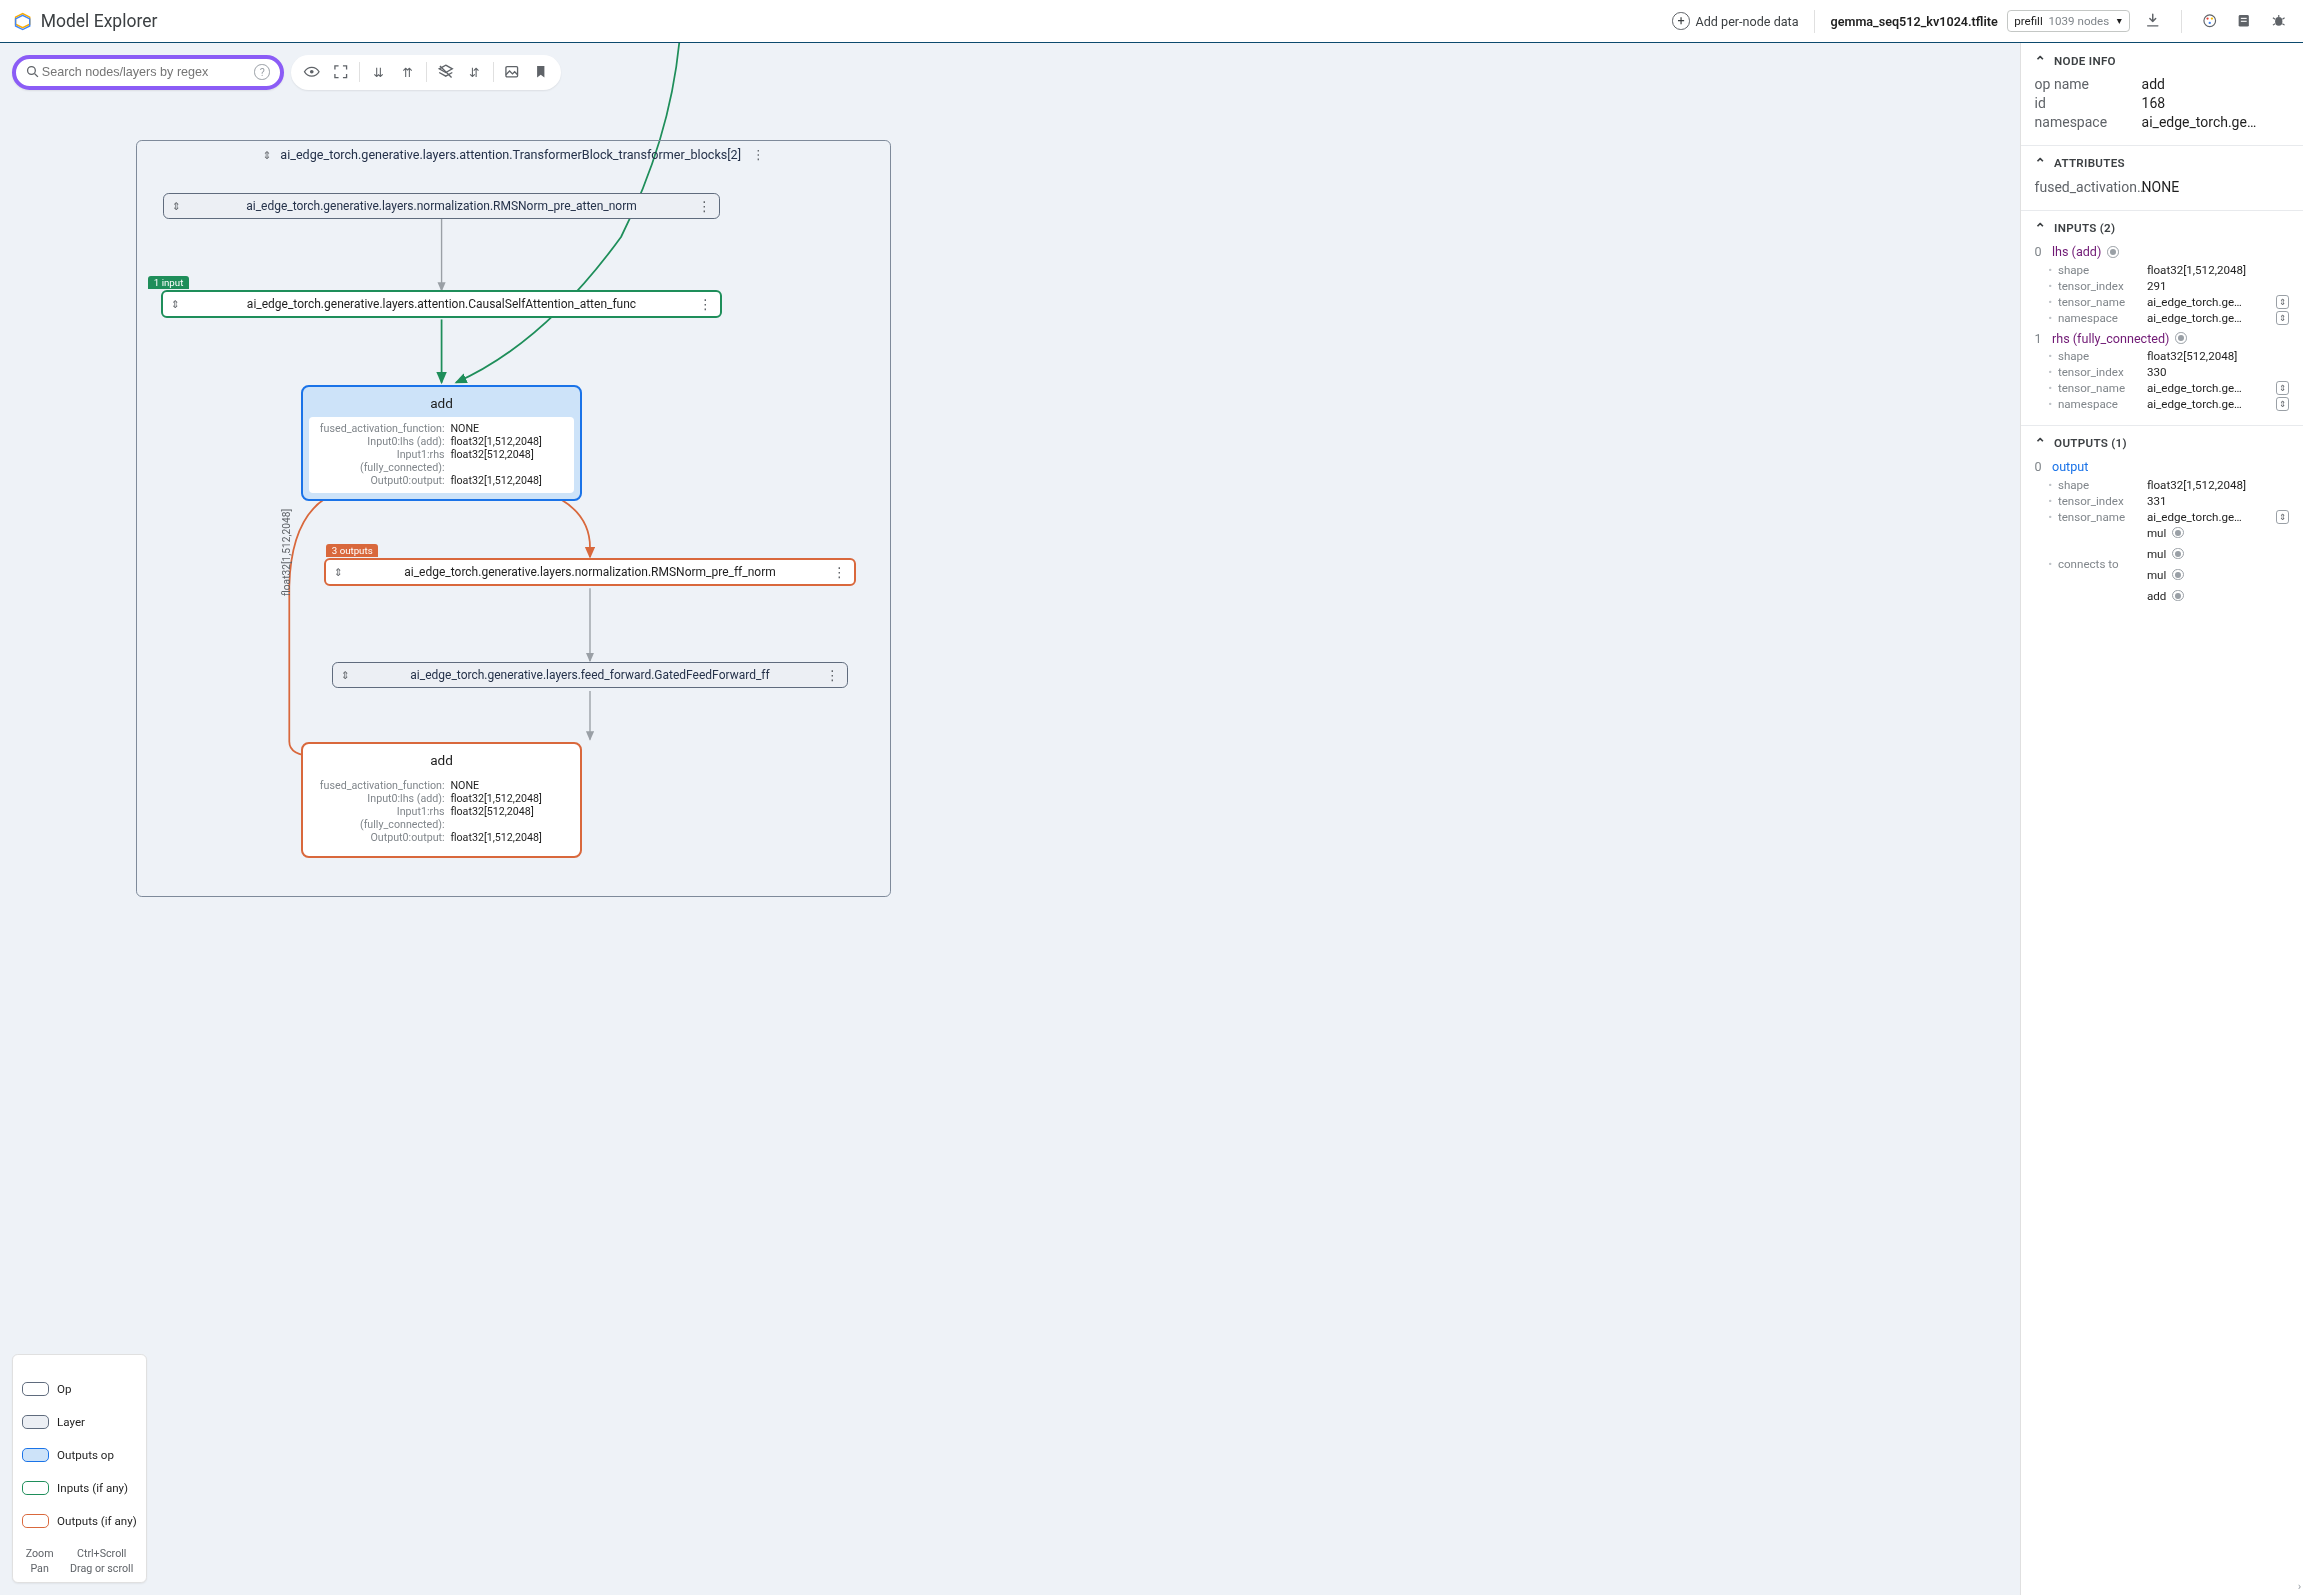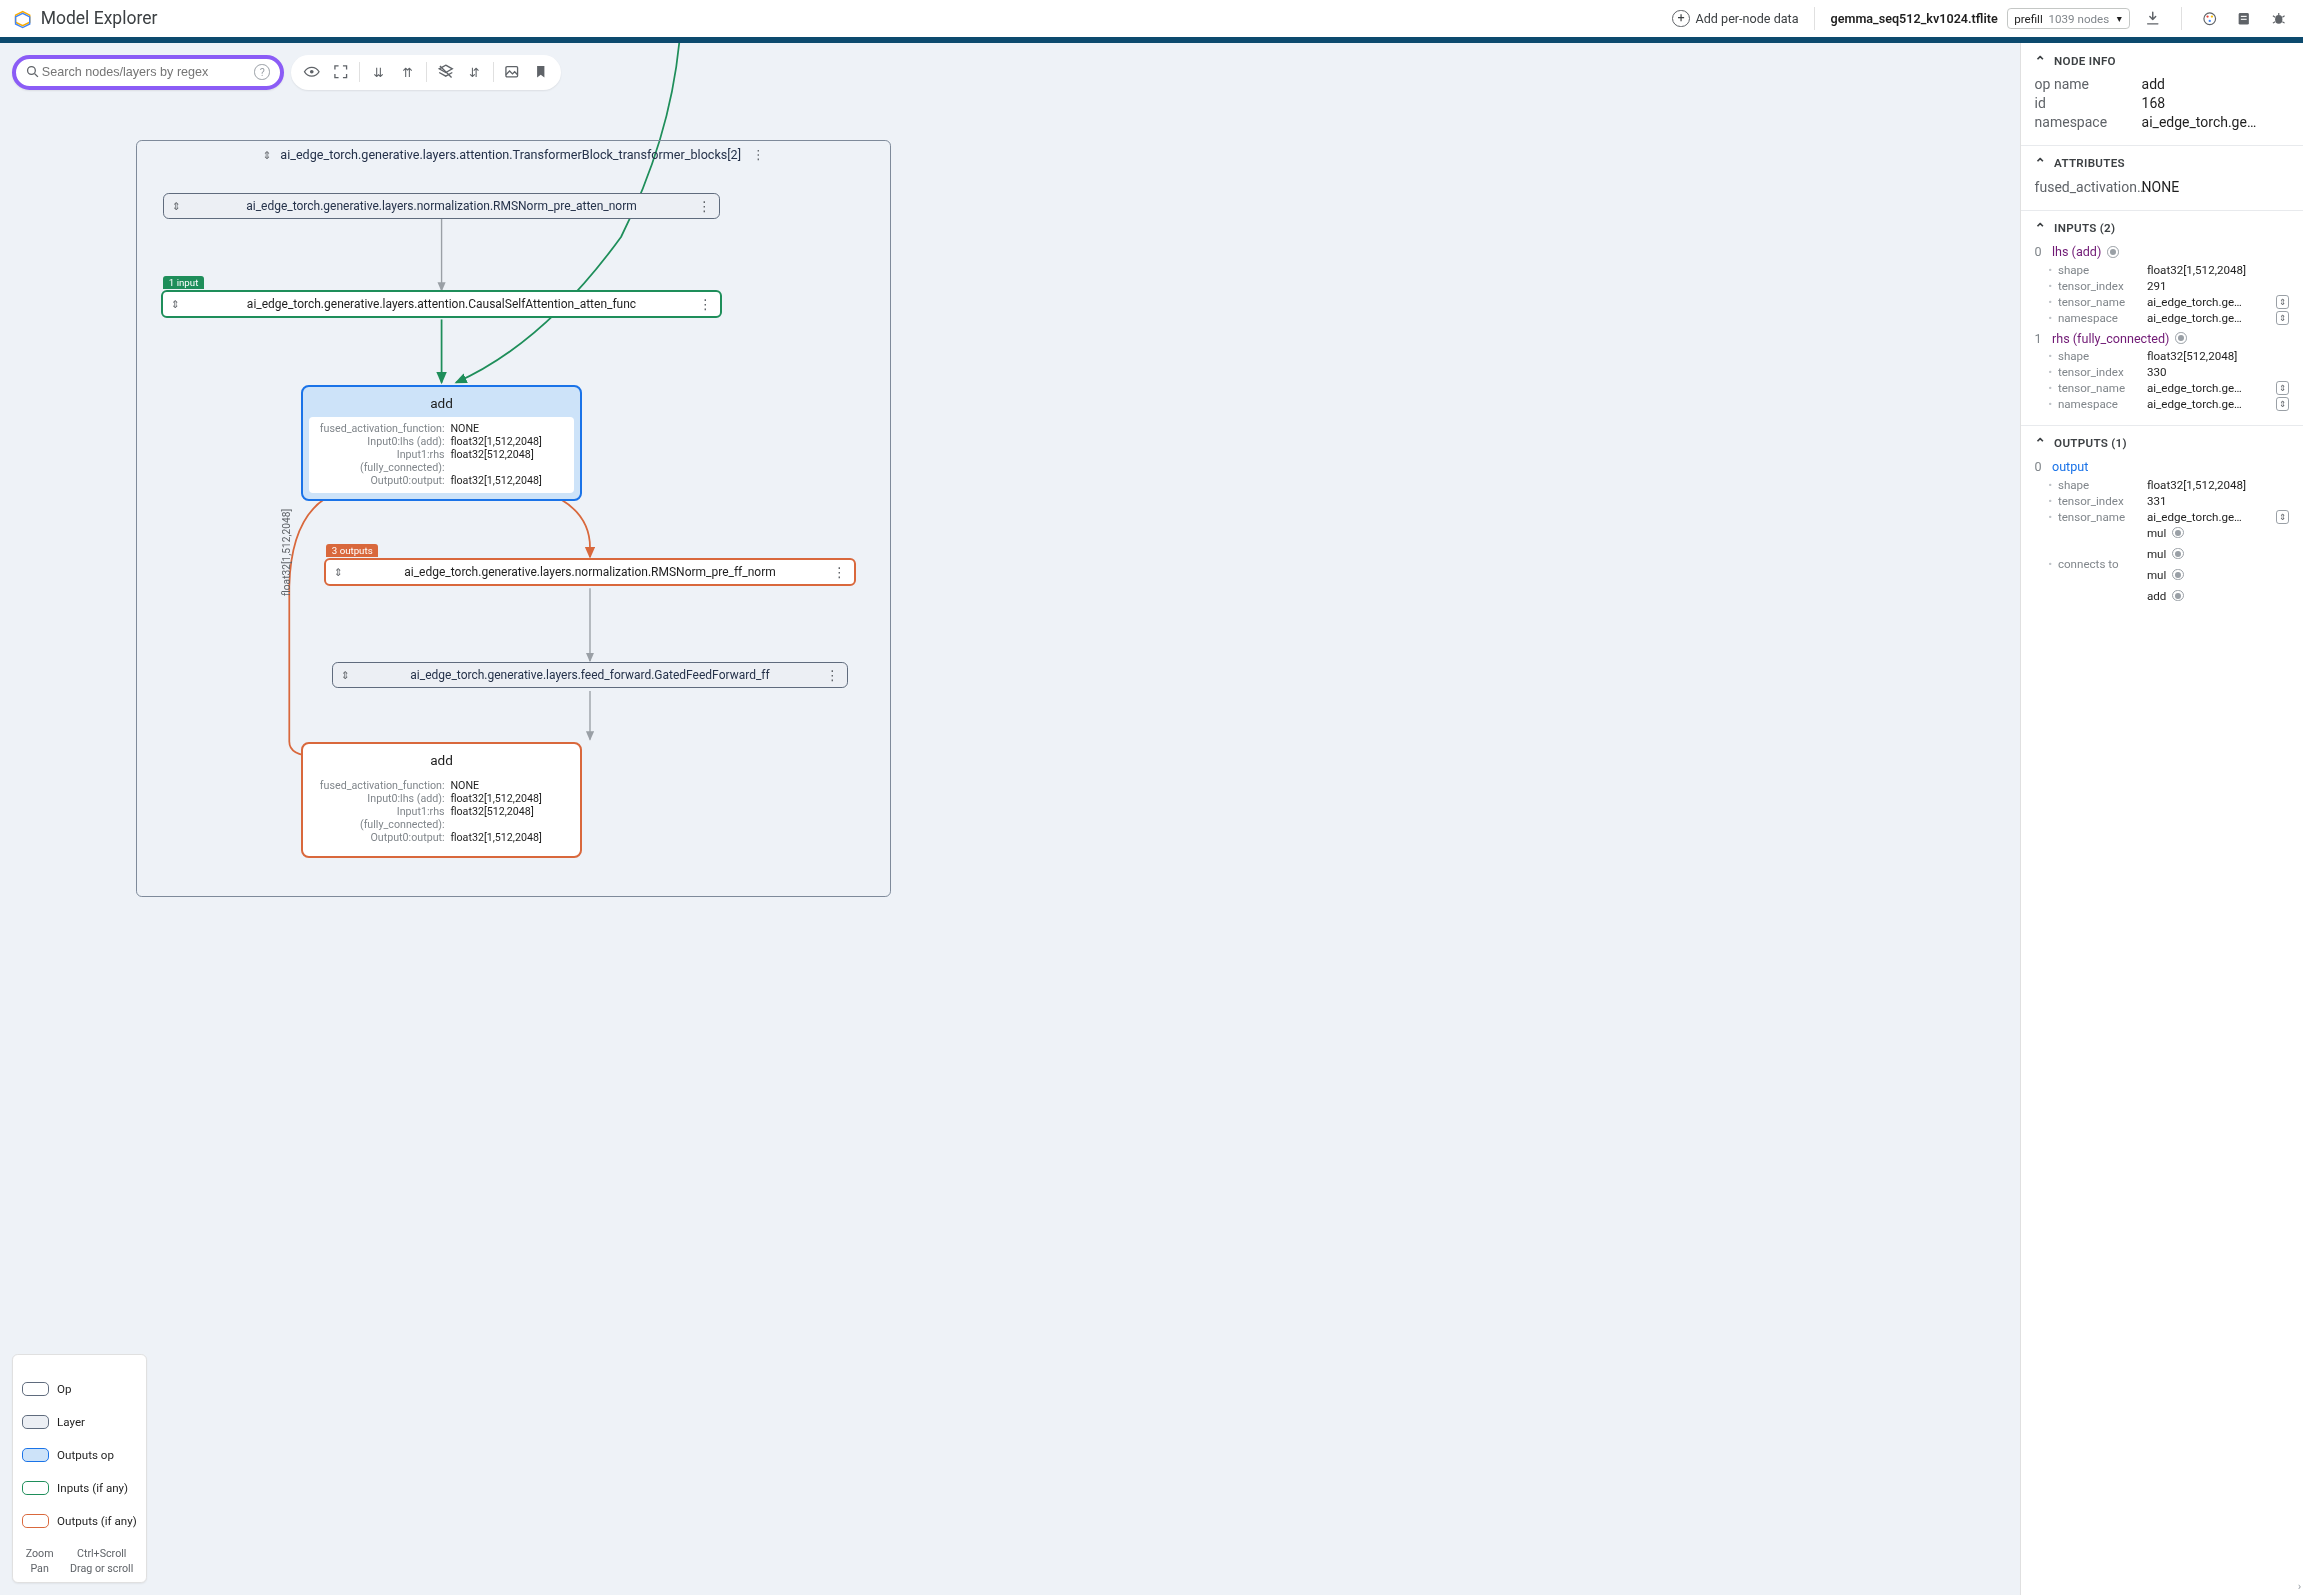--- a/index.html
+++ b/index.html
@@ -1,18 +1,18 @@
 <!DOCTYPE html>
 <html><head>
 <meta charset="utf-8">
 <style>
 * { box-sizing: border-box; margin: 0; padding: 0; }
 body { font-family: -apple-system, BlinkMacSystemFont, "Segoe UI", Roboto, Arial, sans-serif; font-size: 12.6px; color: #1f1f1f; background: #fff; overflow: hidden; }
 .app { display: flex; flex-direction: column; height: 100vh; }
-.topbar { display: flex; align-items: center; height: 43px; padding: 0 11.6px; border-bottom: 6px solid #0c4a6e; gap: 9.7px; }
+.topbar { display: flex; align-items: center; height: 43px; padding: 0 11.6px; border-bottom: 1px solid #0c4a6e; gap: 9.7px; }
 .logo-wrap { display: flex; align-items: center; gap: 7.8px; }
 .logo-svg { width: 21.3px; height: 21.3px; }
 .app-title { font-size: 17.5px; font-weight: 400; color: #3c4043; }
 .top-spacer { flex: 1; }
 .add-data { display: flex; align-items: center; gap: 5.8px; color: #3c4043; cursor: pointer; }
 .add-data .circ { width: 17.5px; height: 17.5px; border: 1.6px solid #5f6368; border-radius: 50%; display: flex; align-items: center; justify-content: center; font-size: 12.6px; line-height: 1; }
 .vsep { width: 1px; height: 23px; background: #e0e0e0; margin: 0 5.8px; }
 .model-name { font-weight: 600; color: #1f1f1f; }
 .sel-box { border: 1px solid #c4c7c5; border-radius: 3.9px; display: flex; align-items: center; padding: 2.9px 5.8px; gap: 5.8px; font-size: 11.6px; }
 .sel-box .gray { color: #80868b; }
@@ -216,21 +216,21 @@
             <span style="margin-left:7.8px;color:#5f6368;">⋮</span>
           </div>
         </div>
 
         <div class="gnode layer" style="left:163px; top:150px; width:557px;">
           <span class="exp">⇕</span>
           <span>ai_edge_torch.generative.layers.normalization.RMSNorm_pre_atten_norm</span>
           <span class="dots">⋮</span>
         </div>
 
-        <div class="badge green" style="left:163px; top:233px;">1 input</div>
+        <div class="badge green" style="left:148px; top:233px;">1 input</div>
         <div class="gnode inp" style="left:161px; top:247px; width:561px;">
           <span class="exp">⇕</span>
           <span>ai_edge_torch.generative.layers.attention.CausalSelfAttention_atten_func</span>
           <span class="dots">⋮</span>
         </div>
 
         <div class="detail-node sel" style="left:301px; top:342px; width:281px;">
           <div class="detail-title">add</div>
           <div class="detail-box" id="sel-rows">
               <div class="detail-row">

